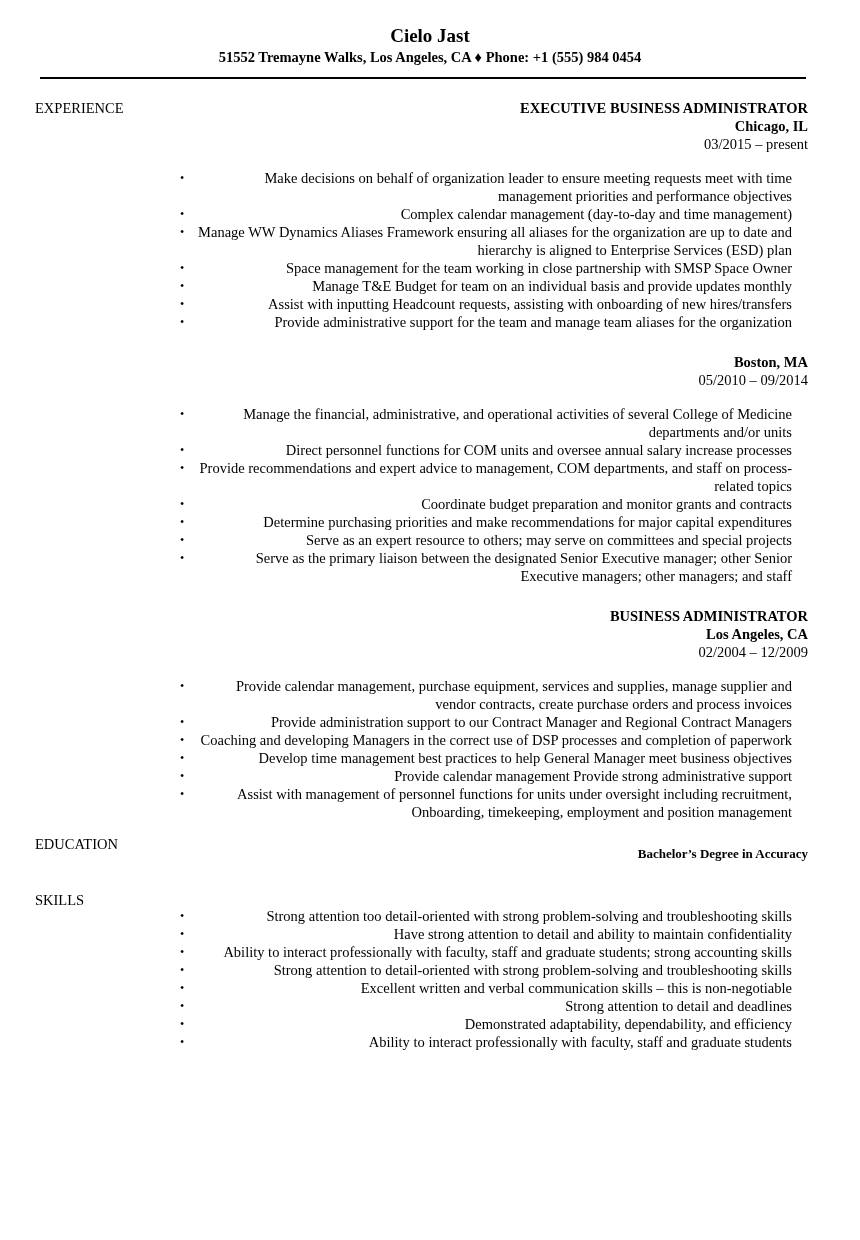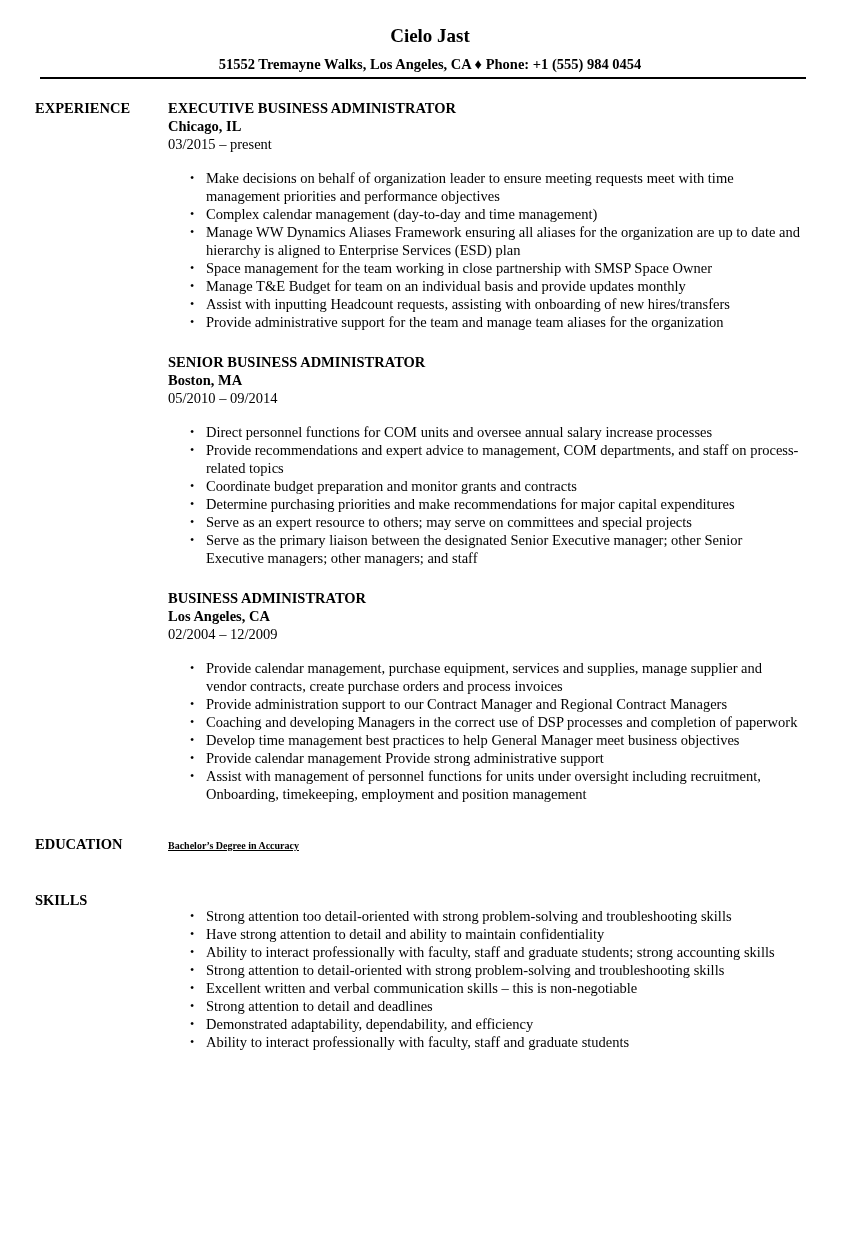--- a/index.html
+++ b/index.html
@@ -3,44 +3,44 @@
 <meta charset="utf-8">
 <style>
   html, body { margin: 0; padding: 0; background: #ffffff; }
   body {
     width: 860px; height: 1240px; overflow: hidden; position: relative;
     font-family: "Liberation Serif", "DejaVu Serif", serif;
     color: #000000; font-size: 14.5px;
   }
   .header { position: absolute; left: 0; top: 24px; width: 860px; text-align: center; }
   .name { font-weight: bold; font-size: 19px; line-height: 24px; }
-  .contact { font-weight: bold; font-size: 14.5px; line-height: 18px; margin-top: 7px; }
+  .contact { font-weight: bold; font-size: 14.5px; line-height: 18px; }
   .rule { position: absolute; left: 40px; top: 77px; width: 766px; height: 2px; background: #000; }
 
   .section { position: absolute; left: 0; width: 860px; }
   .section-label {
     position: absolute; left: 35px; top: 0;
-    font-weight: bold; font-size: 14.5px; line-height: 18px;
+    font-weight: normal; font-size: 14.5px; line-height: 18px;
   }
-  .section-body { position: absolute; left: 168px; top: 0; width: 650px; }
+  .section-body { position: absolute; left: 158px; top: 0; width: 650px; text-align: right; }
 
   .job-title { font-weight: bold; font-size: 14.5px; line-height: 18px; }
   .job-location { font-weight: bold; font-size: 14.5px; line-height: 18px; }
   .job-dates { font-size: 14.5px; line-height: 18px; }
   .job { margin-bottom: 22px; }
 
   ul.bullets { list-style: none; margin: 16px; padding: 0; }
   ul.bullets li {
     position: relative; padding-left: 22px; line-height: 18px; font-size: 14.5px;
   }
   ul.bullets li::before {
     content: "\2022"; position: absolute; left: 6px; top: 0; font-size: 12px;
   }
   .edu-school { font-weight: bold; font-size: 14.5px; line-height: 18px; }
-  .edu-degree { font-weight: bold; font-size: 10px; line-height: 18px; margin-top: 2px; text-decoration: underline; }
+  .edu-degree { font-weight: bold; font-size: 13px; line-height: 18px; margin-top: 10px; }
 </style>
 </head>
 <body>
 
 <div class="header">
   <div class="name">Cielo Jast</div>
   <div class="contact">51552 Tremayne Walks, Los Angeles, CA ♦ Phone: +1 (555) 984 0454</div>
 </div>
 <div class="rule"></div>
 
@@ -57,24 +57,24 @@
         <li>Complex calendar management (day-to-day and time management)</li>
         <li>Manage WW Dynamics Aliases Framework ensuring all aliases for the organization are up to date and hierarchy is aligned to Enterprise Services (ESD) plan</li>
         <li>Space management for the team working in close partnership with SMSP Space Owner</li>
         <li>Manage T&amp;E Budget for team on an individual basis and provide updates monthly</li>
         <li>Assist with inputting Headcount requests, assisting with onboarding of new hires/transfers</li>
         <li>Provide administrative support for the team and manage team aliases for the organization</li>
       </ul>
     </div>
 
     <div class="job">
-      <div class="job-title">SENIOR BUSINESS ADMINISTRATOR</div>
       <div class="job-location">Boston, MA</div>
       <div class="job-dates">05/2010 – 09/2014</div>
       <ul class="bullets">
+        <li>Manage the financial, administrative, and operational activities of several College of Medicine departments and/or units</li>
         <li>Direct personnel functions for COM units and oversee annual salary increase processes</li>
         <li>Provide recommendations and expert advice to management, COM departments, and staff on process-related topics</li>
         <li>Coordinate budget preparation and monitor grants and contracts</li>
         <li>Determine purchasing priorities and make recommendations for major capital expenditures</li>
         <li>Serve as an expert resource to others; may serve on committees and special projects</li>
         <li>Serve as the primary liaison between the designated Senior Executive manager; other Senior Executive managers; other managers; and staff</li>
       </ul>
     </div>
 
     <div class="job">

